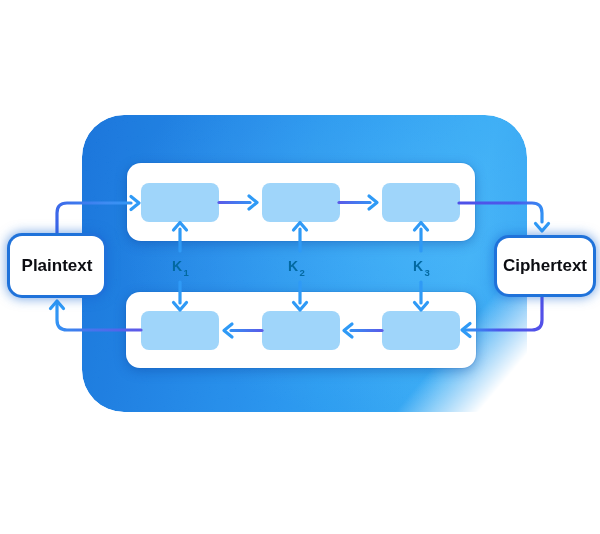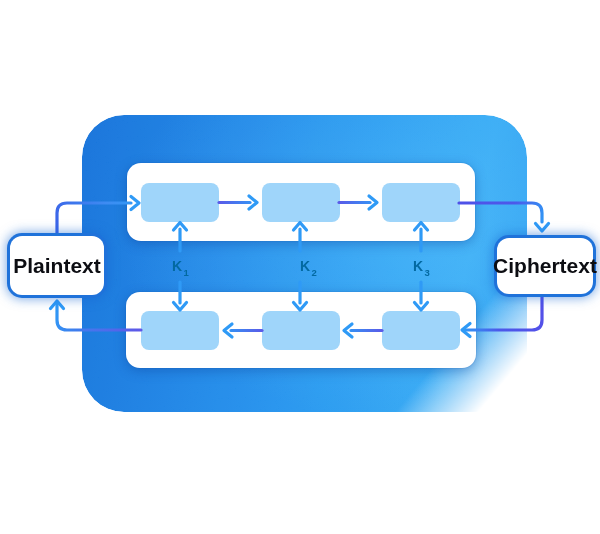--- a/index.html
+++ b/index.html
@@ -35,27 +35,27 @@
   
   .wires{position:absolute;left:0;top:0;width:600px;height:534px;z-index:3;pointer-events:none;}
   .ln{fill:none;stroke-width:3.2;stroke-linecap:round;stroke-linejoin:round;}
   
   .key{
     position:absolute;width:44px;text-align:center;z-index:4;
     font-weight:700;font-size:14px;color:#0369a1;letter-spacing:.2px;
   }
   .key sub{font-size:9.5px;position:relative;top:1px;left:1px;}
   .key-1{left:158px;top:258px;}
-  .key-2{left:286px;top:258px;}
+  .key-2{left:274px;top:258px;}
   .key-3{left:399px;top:258px;}
   
   .node{
     position:absolute;background:#ffffff;border-radius:12px;z-index:5;
     display:flex;align-items:center;justify-content:center;
-    font-weight:700;font-size:21px;color:#0c0d12;
+    font-weight:700;font-size:17px;color:#0c0d12;
     box-shadow:0 0 0 3px #1f72da, 0 0 11px 4px rgba(23,103,210,.55);
   }
   .node-plaintext{left:10px;top:236px;width:94px;height:59px;}
   .node-ciphertext{left:497px;top:238px;width:96px;height:56px;}
 </style>
 </head>
 <body>
 
 <div class="canvas">
 

